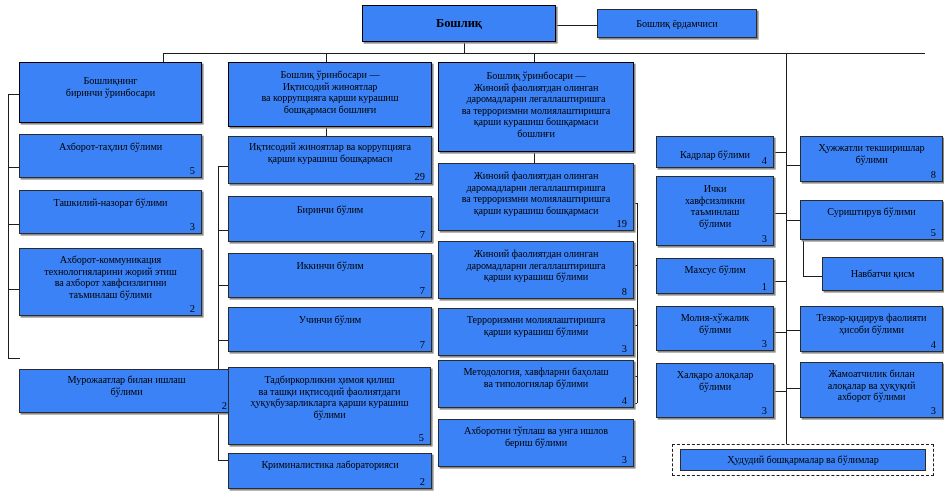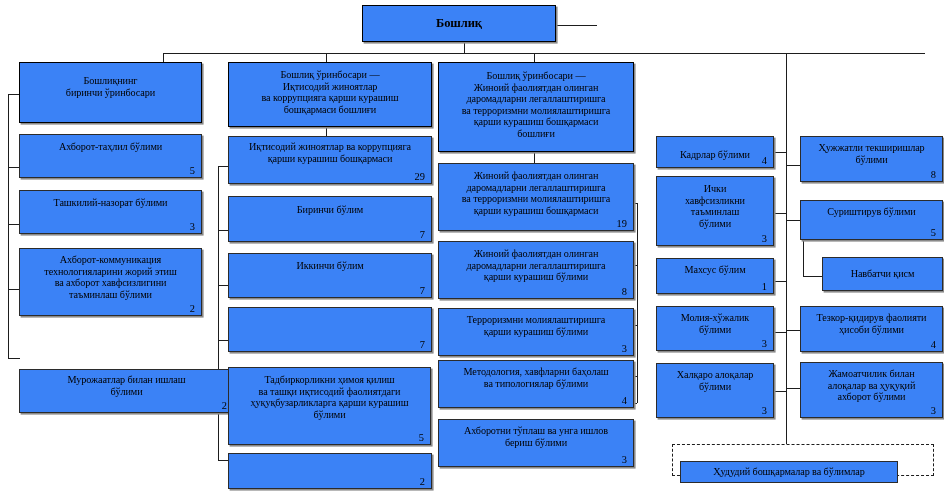--- a/index.html
+++ b/index.html
@@ -121,20 +121,23 @@
 
   <div class="line v" style="left:803px; top:240px; height:36px;"></div>
   <div class="line h" style="left:803px; top:276px; width:20px;"></div>
 
   <div class="line v" style="left:786px; top:432px; height:13px;"></div>
 
   <div class="box thick root" style="left:362px; top:5px; width:194px; height:37px;">
     <div class="title">Бошлиқ</div>
   </div>
 
+  <div class="box mid" style="left:597px; top:9px; width:160px; height:29px;">
+    <div class="title">Бошлиқ ёрдамчиси</div>
+  </div>
 
   <div class="box thick" style="left:19px; top:62px; width:183px; height:61px;">
     <div class="title" style="top:12px;">Бошлиқнинг<br>биринчи ўринбосари</div>
   </div>
   <div class="box" style="left:19px; top:134px; width:183px; height:44px;">
     <div class="title" style="top:6px;">Ахборот-таҳлил бўлими</div>
     <div class="count">5</div>
   </div>
   <div class="box" style="left:19px; top:190px; width:183px; height:44px;">
     <div class="title" style="top:6px;">Ташкилий-назорат бўлими</div>
@@ -158,27 +161,29 @@
   </div>
   <div class="box" style="left:228px; top:196px; width:204px; height:46px;">
     <div class="title" style="top:7px;">Биринчи бўлим</div>
     <div class="count">7</div>
   </div>
   <div class="box" style="left:228px; top:253px; width:204px; height:45px;padding-left:20px;">
     <div class="title" style="top:6px;">Иккинчи бўлим</div>
     <div class="count">7</div>
   </div>
   <div class="box" style="left:228px; top:307px; width:204px; height:45px;">
+    <div class="title" style="top:6px;">Учинчи бўлим</div>
     <div class="count">7</div>
   </div>
   <div class="box" style="left:228px; top:367px; width:203px; height:78px;">
     <div class="title" style="top:6px;">Тадбиркорликни ҳимоя қилиш<br>ва ташқи иқтисодий фаолиятдаги<br>ҳуқуқбузарликларга қарши курашиш<br>бўлими</div>
     <div class="count">5</div>
   </div>
   <div class="box" style="left:228px; top:453px; width:204px; height:36px;">
+    <div class="title" style="top:5px;">Криминалистика лабораторияси</div>
     <div class="count">2</div>
   </div>
 
   <div class="box thick" style="left:438px; top:62px; width:196px; height:90px;">
     <div class="title" style="top:7px;">Бошлиқ ўринбосари —<br>Жиноий фаолиятдан олинган<br>даромадларни легаллаштиришга<br>ва терроризмни молиялаштиришга<br>қарши курашиш бошқармаси<br>бошлиғи</div>
   </div>
   <div class="box" style="left:438px; top:163px; width:196px; height:68px;">
     <div class="title" style="top:6px;">Жиноий фаолиятдан олинган<br>даромадларни легаллаштиришга<br>ва терроризмни молиялаштиришга<br>қарши курашиш бошқармаси</div>
     <div class="count">19</div>
   </div>
@@ -234,17 +239,17 @@
   <div class="box" style="left:800px; top:306px; width:143px; height:46px;">
     <div class="title" style="top:5px;">Тезкор-қидирув фаолияти<br>ҳисоби бўлими</div>
     <div class="count">4</div>
   </div>
   <div class="box" style="left:800px; top:362px; width:143px; height:56px;">
     <div class="title" style="top:5px;">Жамоатчилик билан<br>алоқалар ва ҳуқуқий<br>ахборот бўлими</div>
     <div class="count">3</div>
   </div>
 
   <div class="dashed" style="left:672px; top:444px; width:262px; height:32px;"></div>
-  <div class="box mid" style="left:680px; top:449px; width:218px; height:22px; box-shadow:none;margin-top:12px;">
+  <div class="box mid" style="left:680px; top:449px; width:246px; height:22px; box-shadow:none;">
     <div class="title">Ҳудудий бошқармалар ва бўлимлар</div>
   </div>
 
 </div>
 
 </body></html>

